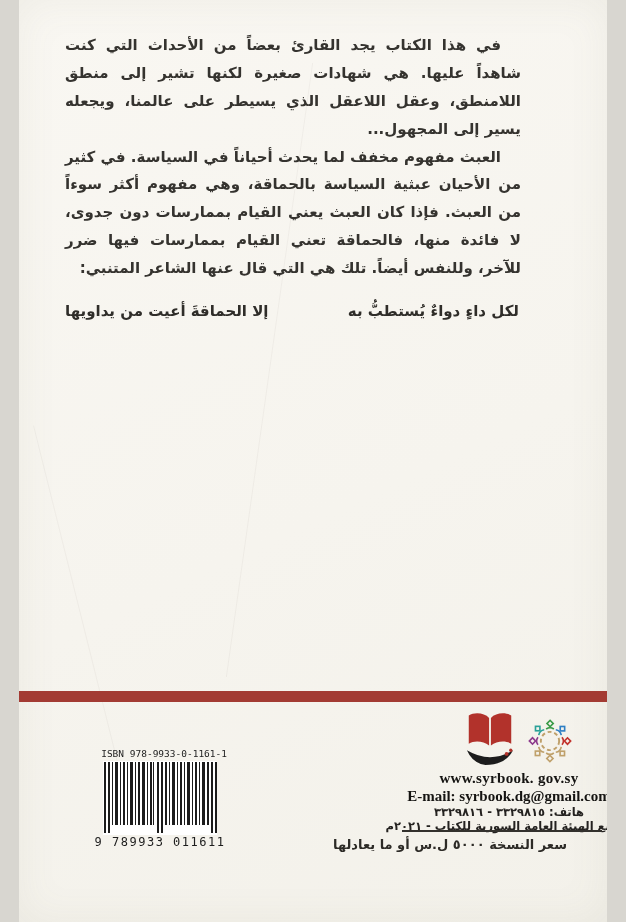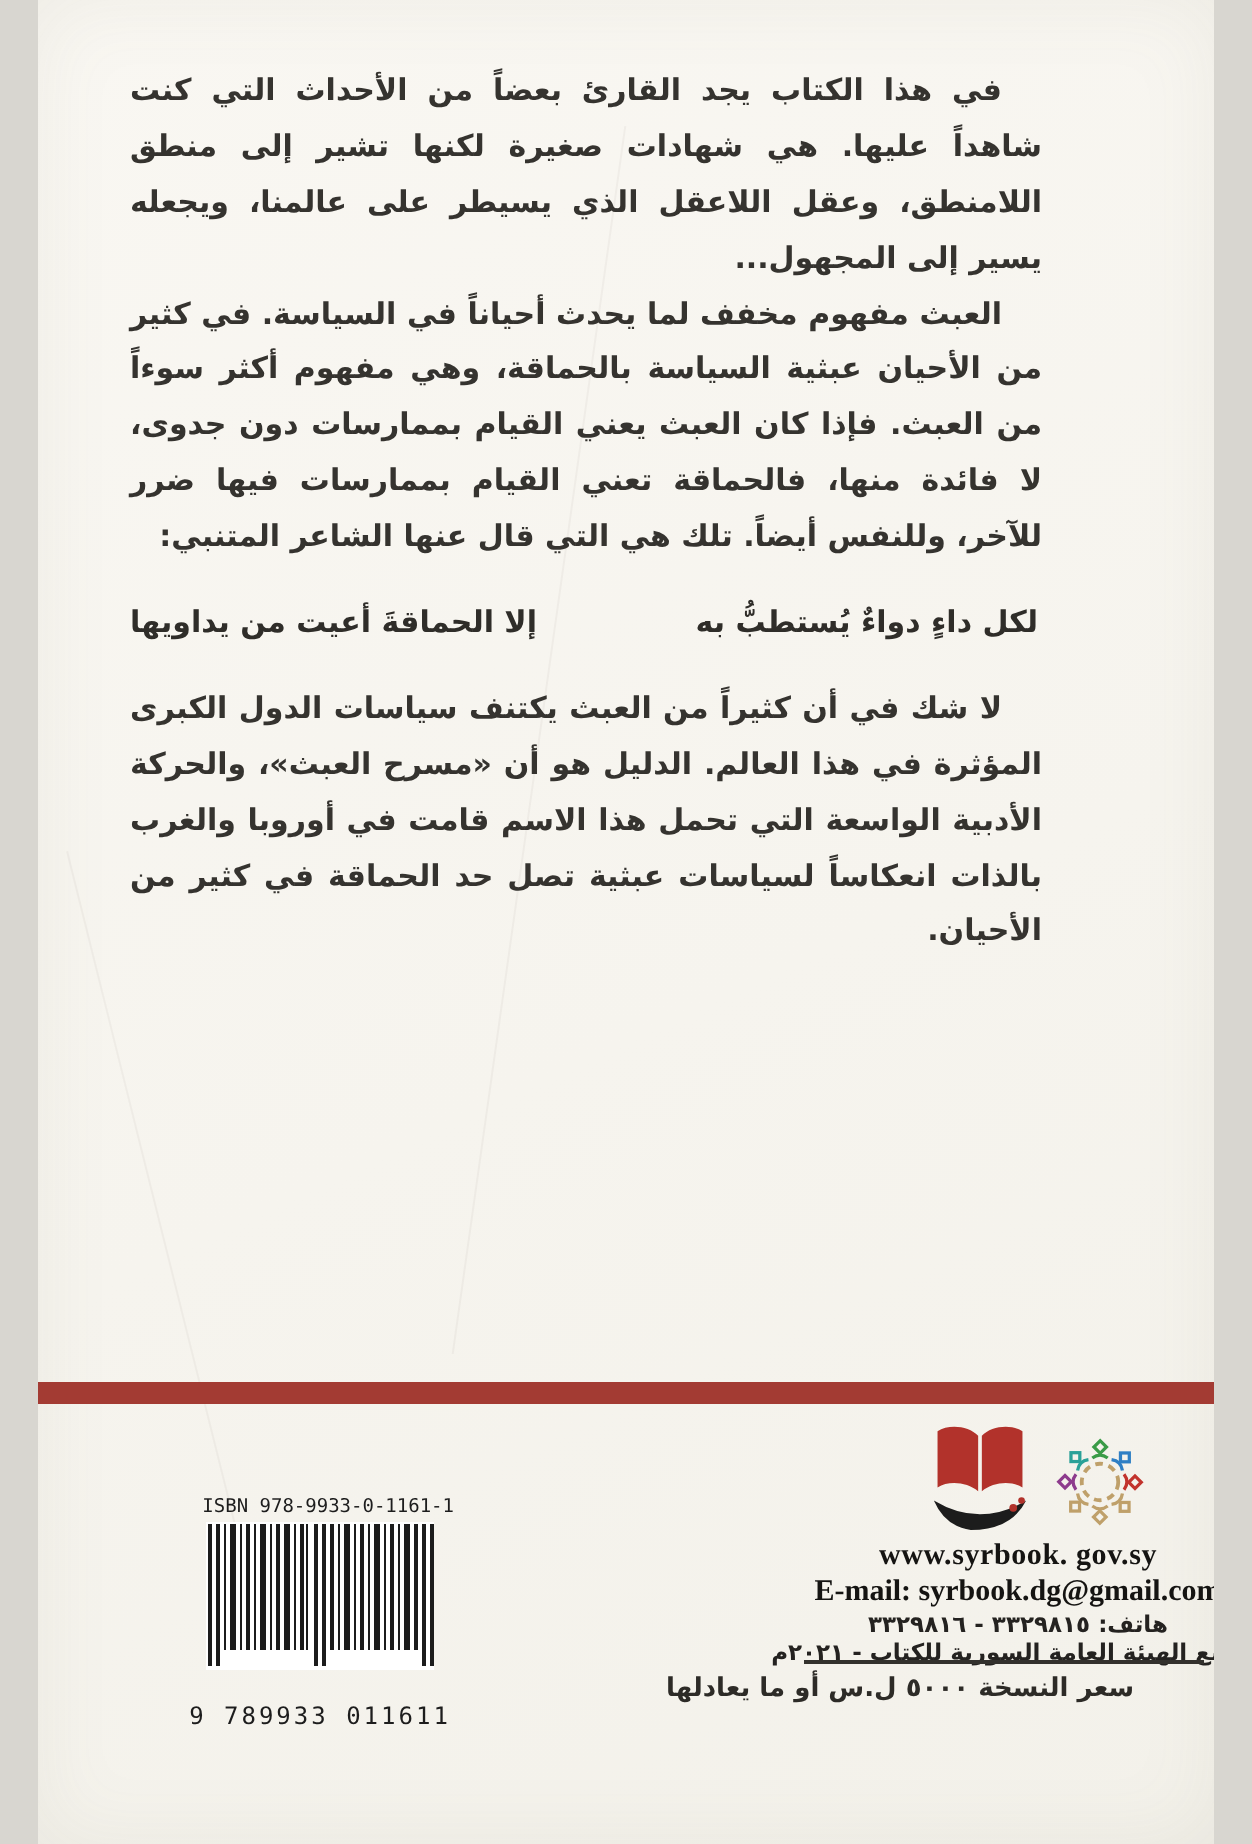--- a/index.html
+++ b/index.html
@@ -46,21 +46,21 @@
     position:absolute; left:74px; top:748px; width:134px;
     text-align:center; color:#1d1d1d;
   }
   .isbn {
     font-family:"DejaVu Sans Mono", monospace;
     font-size:9.5px; white-space:nowrap; letter-spacing:0;text-align:right;
   }
   .bars { display:block; margin:2px auto 0 auto; }
   .digits {
     font-family:"DejaVu Sans Mono", monospace;
-    font-size:12px; letter-spacing:1.5px; margin-top:16px; white-space:nowrap;
+    font-size:12px; letter-spacing:1.5px; margin-top:0px; white-space:nowrap;
   }
 
   
   .logos {
     position:absolute; left:447px; top:711px;
     display:flex; align-items:flex-start; gap:11px;
   }
   .contact {
     position:absolute; left:352px; top:770px; width:276px;
     text-align:center; color:#151412;
@@ -95,21 +95,20 @@
   <div class="crease c1"></div>
   <div class="crease c2"></div>
 
   <div class="blurb">
     <p class="para">في هذا الكتاب يجد القارئ بعضاً من الأحداث التي كنت شاهداً عليها. هي شهادات صغيرة لكنها تشير إلى منطق اللامنطق، وعقل اللاعقل الذي يسيطر على عالمنا، ويجعله يسير إلى المجهول...</p>
     <p class="para">العبث مفهوم مخفف لما يحدث أحياناً في السياسة. في كثير من الأحيان عبثية السياسة بالحماقة، وهي مفهوم أكثر سوءاً من العبث. فإذا كان العبث يعني القيام بممارسات دون جدوى، لا فائدة منها، فالحماقة تعني القيام بممارسات فيها ضرر للآخر، وللنفس أيضاً. تلك هي التي قال عنها الشاعر المتنبي:</p>
     <div class="verse">
       <span>لكل داءٍ دواءٌ يُستطبُّ به</span>
       <span>إلا الحماقةَ أعيت من يداويها</span>
     </div>
-    <p class="para">لا شك في أن كثيراً من العبث يكتنف سياسات الدول الكبرى المؤثرة في هذا العالم. الدليل هو أن «مسرح العبث»، والحركة الأدبية الواسعة التي تحمل هذا الاسم قامت في أوروبا والغرب بالذات انعكاساً لسياسات عبثية تصل حد الحماقة في كثير من الأحيان.</p>
   </div>
 
   <div class="stripe"></div>
 
   <div class="barcode-block">
     <div class="isbn">ISBN 978-9933-0-1161-1</div>
     <svg class="bars" width="114" height="74" viewBox="0 0 114 74">
       <rect x="0" y="0" width="114" height="74" fill="#ffffff"></rect>
 
       <rect x="1" y="1" width="2" height="71" fill="#1c1c1c"></rect>

